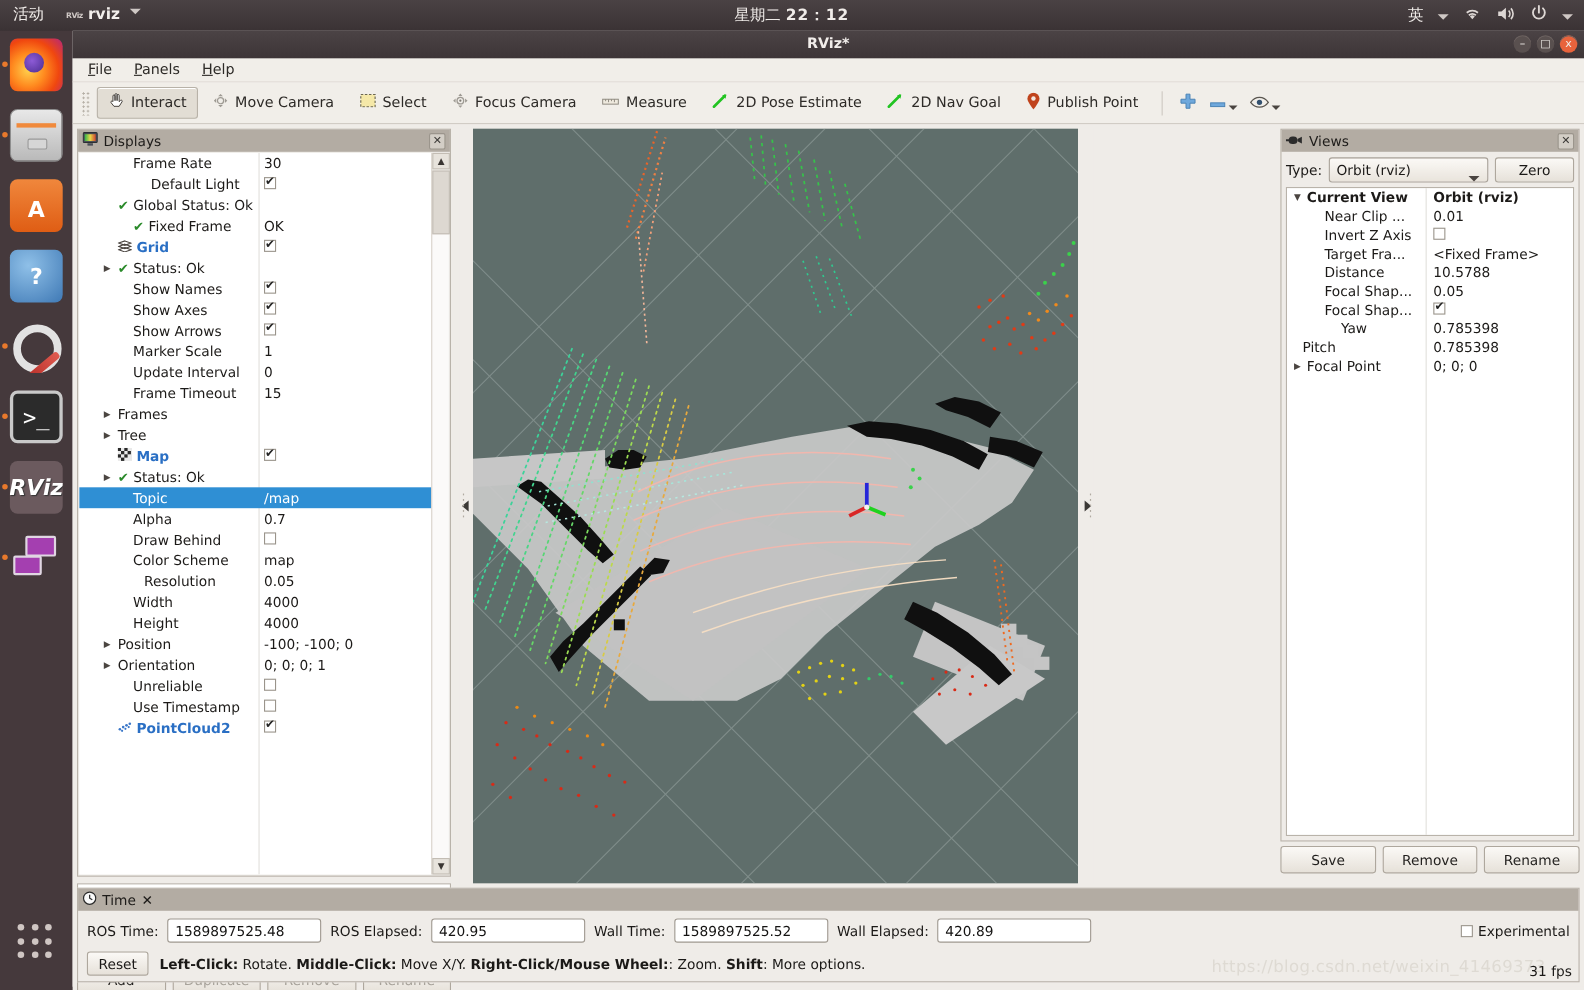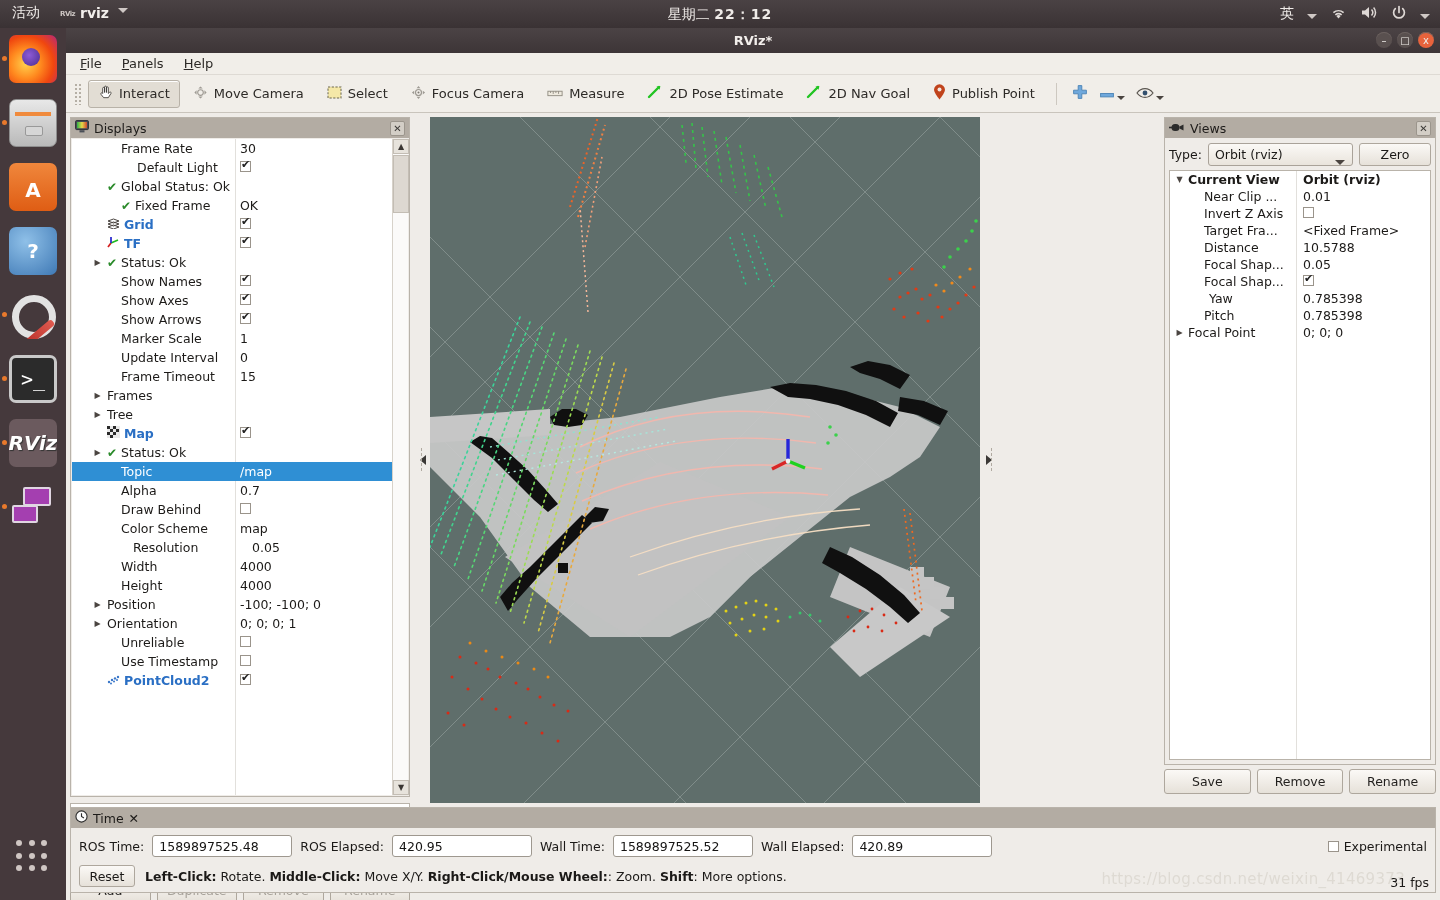--- a/index.html
+++ b/index.html
@@ -458,32 +458,20 @@
                       <path d="M6.5 1L12 3 6.5 5 1 3z" fill="none" stroke="#4a4440" stroke-width="1"></path>
                       <path d="M6.5 4L12 6 6.5 8 1 6z" fill="none" stroke="#4a4440" stroke-width="1"></path>
                       <path d="M6.5 7L12 9 6.5 11 1 9z" fill="none" stroke="#4a4440" stroke-width="1"></path>
                     </svg></span>
                   <span class="blue">Grid</span>
                 </div>
                 <div class="val"><span class="cbx ck"></span></div>
               </div>
               <div class="trow">
                 <div class="name" style="padding-left: 20px;">
-                  <span class="exp"></span>
-                  <span><svg width="13" height="12" viewBox="0 0 13 12">
-                      <line x1="4" y1="7" x2="1" y2="11" stroke="#d42020" stroke-width="1.7"></line>
-                      <line x1="4" y1="7" x2="11" y2="4" stroke="#1fb81f" stroke-width="1.7"></line>
-                      <line x1="4" y1="7" x2="4" y2="1" stroke="#2424cc" stroke-width="1.7"></line>
-                    </svg></span>
-                  <span class="blue">TF</span>
-                </div>
-                <div class="val"><span class="cbx ck"></span></div>
-              </div>
-              <div class="trow">
-                <div class="name" style="padding-left: 20px;">
                   <span class="exp">▶</span>
                   <span class="tick">✔</span>
                   <span>Status: Ok</span>
                 </div>
                 <div class="val"></div>
               </div>
               <div class="trow">
                 <div class="name" style="padding-left: 34px; text-align: center;">
                   <span class="exp"></span>
                   <span>Show Names</span>
@@ -588,21 +576,21 @@
                 <div class="val"><span class="cbx"></span></div>
               </div>
               <div class="trow">
                 <div class="name" style="padding-left: 34px;">
                   <span class="exp"></span>
                   <span>Color Scheme</span>
                 </div>
                 <div class="val">map</div>
               </div>
               <div class="trow">
-                <div class="name" style="padding-left: 34px; margin-left: 12px;">
+                <div class="name" style="padding-left: 44px;">
                   <span class="exp"></span>
                   <span>Resolution</span>
                 </div>
                 <div class="val">0.05</div>
               </div>
               <div class="trow">
                 <div class="name" style="padding-left: 34px;">
                   <span class="exp"></span>
                   <span>Width</span>
                 </div>
@@ -977,28 +965,28 @@
                 <div class="vv">0.05</div>
               </div>
               <div class="vrow">
                 <div class="vn" style="padding-left: 20px;">
                   <span class="exp" style="width:11px;text-align:center;font-size:8px;color:#4b4541"></span>
                   <span>Focal Shap...</span>
                 </div>
                 <div class="vv"><span class="cbx ck"></span></div>
               </div>
               <div class="vrow">
-                <div class="vn" style="padding-left: 25px;">
+                <div class="vn" style="padding-left: 35px;">
                   <span class="exp" style="width:11px;text-align:center;font-size:8px;color:#4b4541"></span>
                   <span>Yaw</span>
                 </div>
                 <div class="vv">0.785398</div>
               </div>
               <div class="vrow">
-                <div class="vn" style="padding-left: 20px;">
+                <div class="vn" style="">
                   <span class="exp" style="width:11px;text-align:center;font-size:8px;color:#4b4541"></span>
                   <span>Pitch</span>
                 </div>
                 <div class="vv">0.785398</div>
               </div>
               <div class="vrow">
                 <div class="vn" style="padding-left: 4px;">
                   <span class="exp" style="width:11px;text-align:center;font-size:8px;color:#4b4541">▶</span>
                   <span>Focal Point</span>
                 </div>

